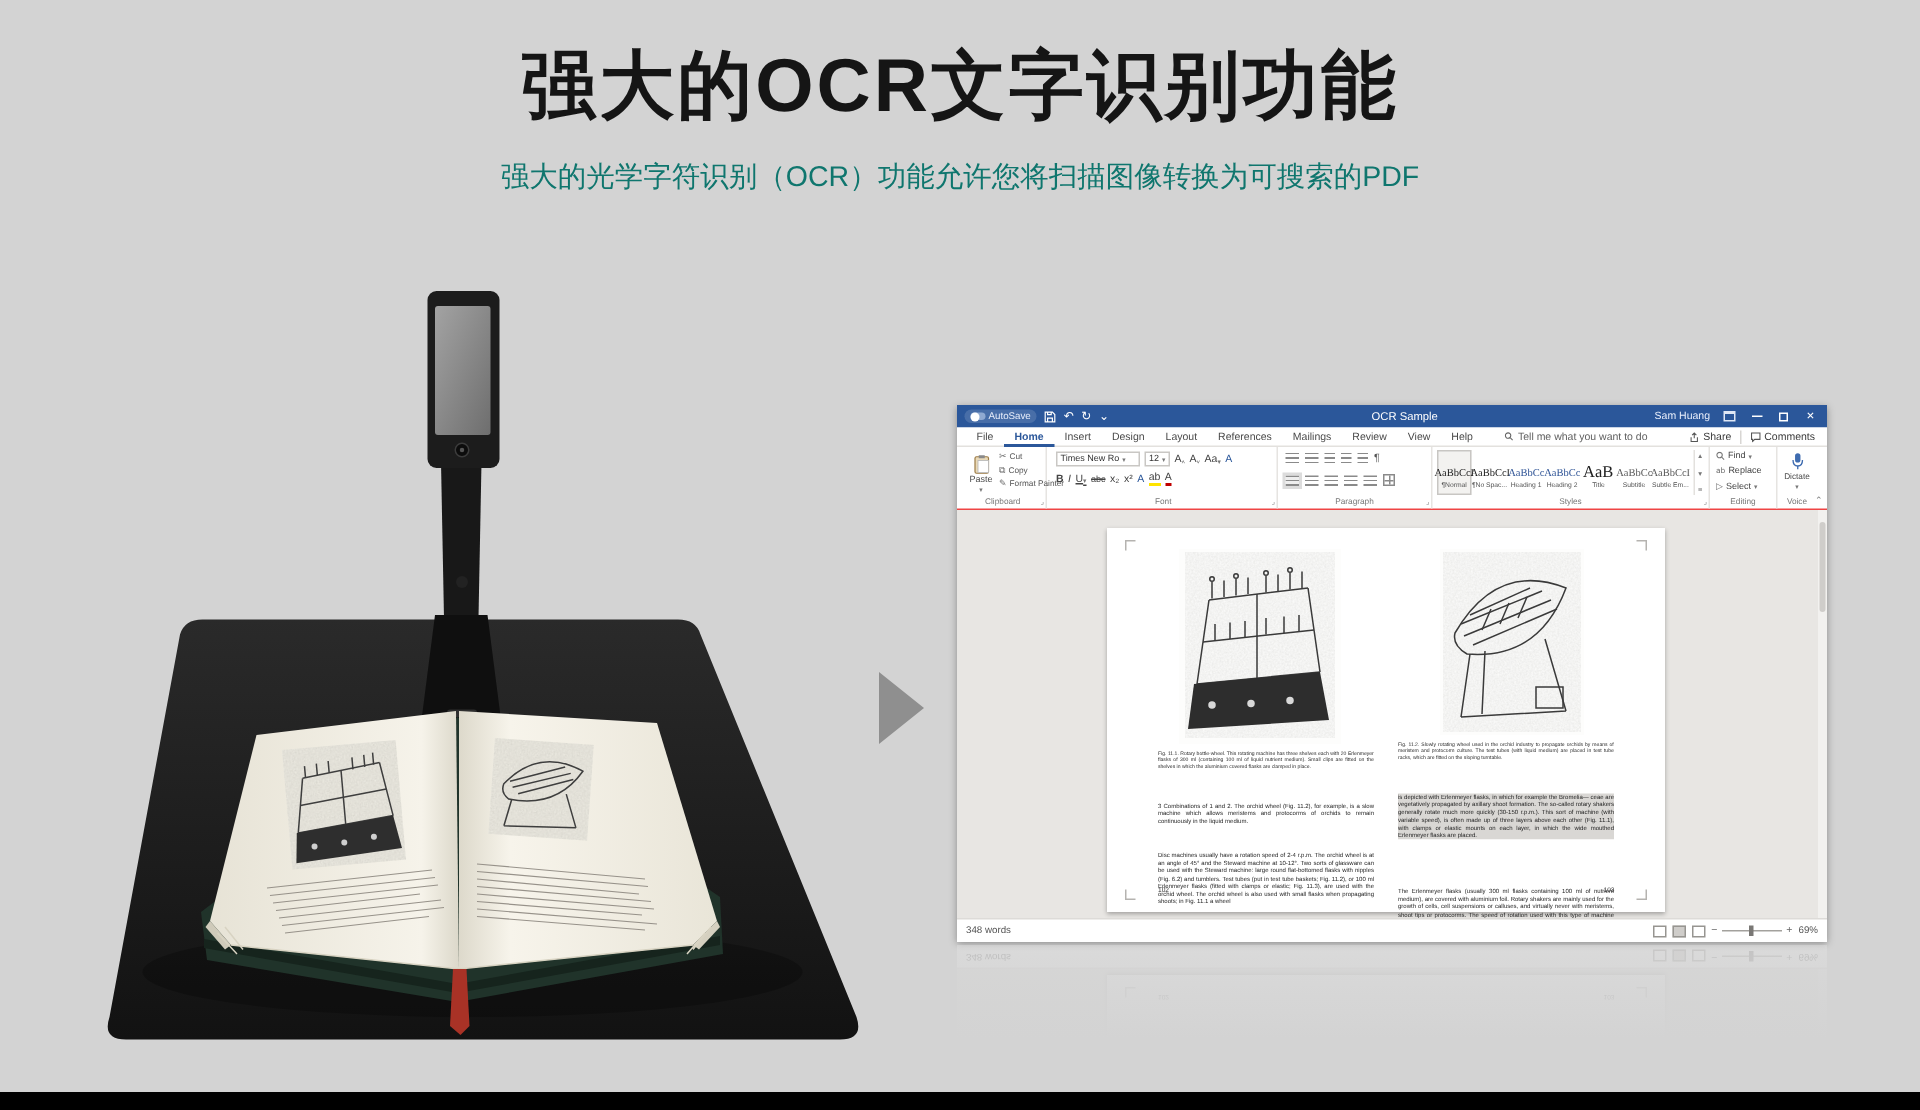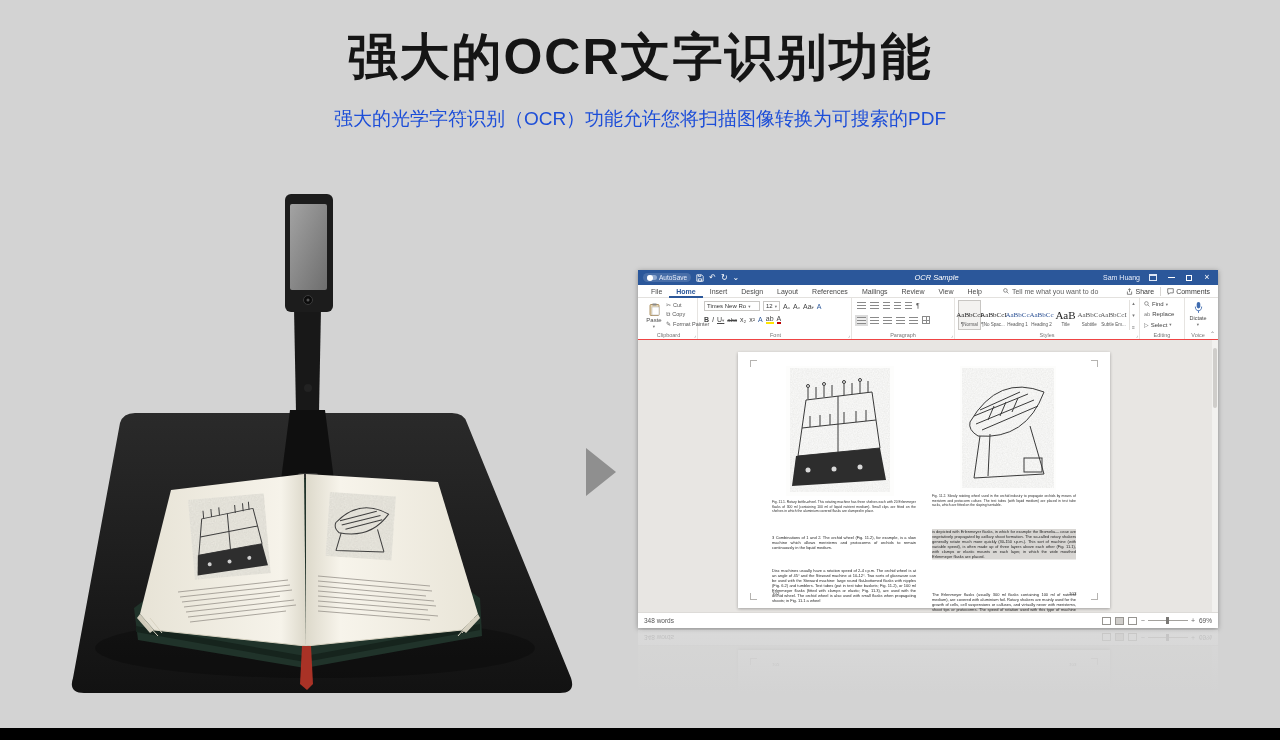--- a/index.html
+++ b/index.html
@@ -2,21 +2,21 @@
 <html><head>
 <meta charset="utf-8">
 <style>
   * { margin:0; padding:0; box-sizing:border-box; }
   html,body { width:1280px; height:740px; overflow:hidden; }
   body { position:relative; background:#d3d3d3; font-family:"Liberation Sans", sans-serif; }
 
   
   .hdr { position:absolute; top:24px; left:0; width:1280px; text-align:center; color:#151515; }
   .hdr-title { font-size:50px; font-weight:700; letter-spacing:2px; }
-  .hdr-sub { margin-top:14px; font-size:19px; line-height:28px; color:#1d4ed8; }
+  .hdr-sub { margin-top:14px; font-size:19px; line-height:28px; color:#0f766e; }
 
   
   .scene { position:absolute; left:50px; top:178px; width:560px; height:528px; }
 
   
   .arrow { position:absolute; left:586px; top:448px; width:0; height:0;
            border-top:24px solid transparent; border-bottom:24px solid transparent;
            border-left:30px solid #8f8f8f; }
 
   
@@ -27,21 +27,21 @@
   
   .tbar { position:absolute; top:0; left:0; right:0; height:15px; background:#2b579a; color:#fff;
           display:flex; align-items:center; font-size:7px; }
   .tbar .qat { display:flex; align-items:center; gap:5px; padding-left:5px; }
   .autosave { display:flex; align-items:center; gap:2px; background:rgba(255,255,255,.14);
               border-radius:6px; padding:1px 4px; font-size:6.5px; color:#e8eefb; }
   .as-toggle { width:10px; height:5px; background:#8fa9d1; border-radius:3px; position:relative; }
   .as-toggle::before { content:""; position:absolute; left:0; top:-0.5px; width:6px; height:6px;
                        background:#fff; border-radius:50%; }
   .qat-ico { color:#fff; font-size:8px; line-height:8px; font-family:"DejaVu Sans",sans-serif; }
-  .tbar-title { position:absolute; left:17px; right:0; text-align:center; font-size:7.5px; color:#fff; pointer-events:none;font-style:italic; }
+  .tbar-title { position:absolute; left:17px; right:0; text-align:center; font-size:7.5px; color:#fff; pointer-events:none; }
   .tbar-right { margin-left:auto; display:flex; align-items:center; gap:8px; padding-right:6px; z-index:2; }
   .tb-user { font-size:7px; color:#e8eefb; }
   .wbtn { width:10px; height:9px; display:flex; align-items:center; justify-content:center; }
   .ico-ribbonopts { width:8px; height:7px; border:1px solid #dfe7f5; border-top-width:2.5px; }
   .ico-min { width:7px; height:1px; background:#fff; }
   .ico-restore { width:6px; height:6px; border:1px solid #fff; }
   .ico-close { color:#fff; font-size:9px; line-height:9px; }
 
   
   .tabrow { position:absolute; top:15px; left:0; right:0; height:13px; background:#fff;

